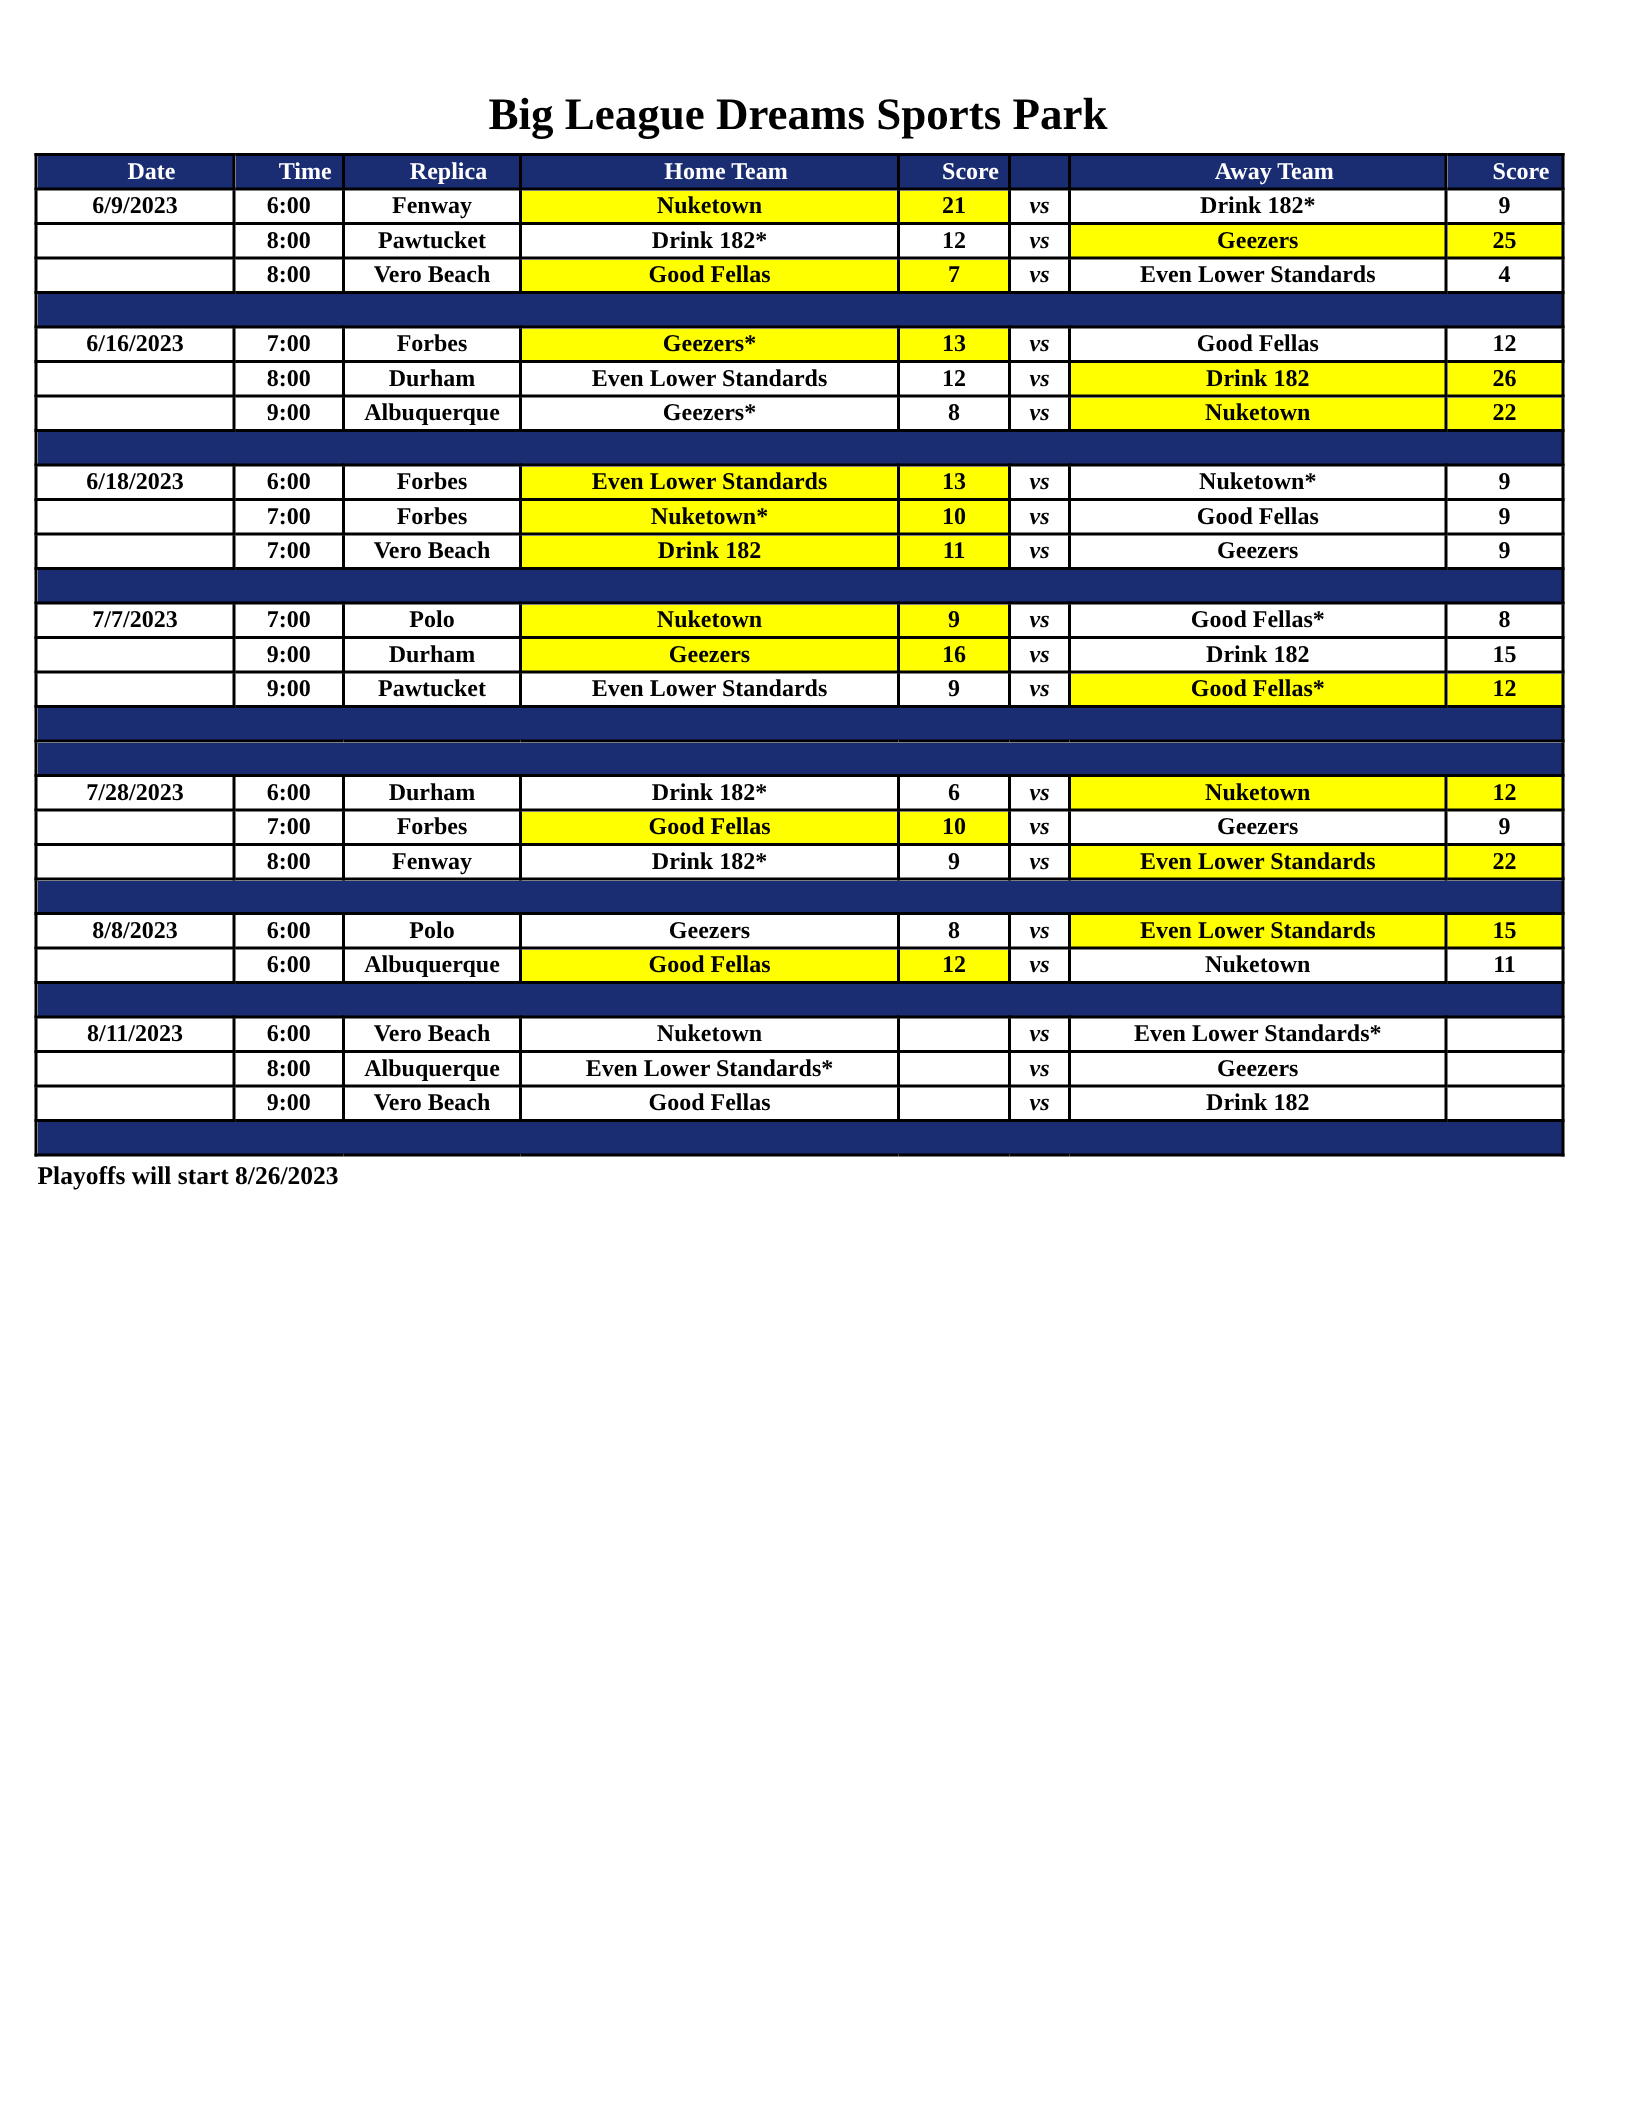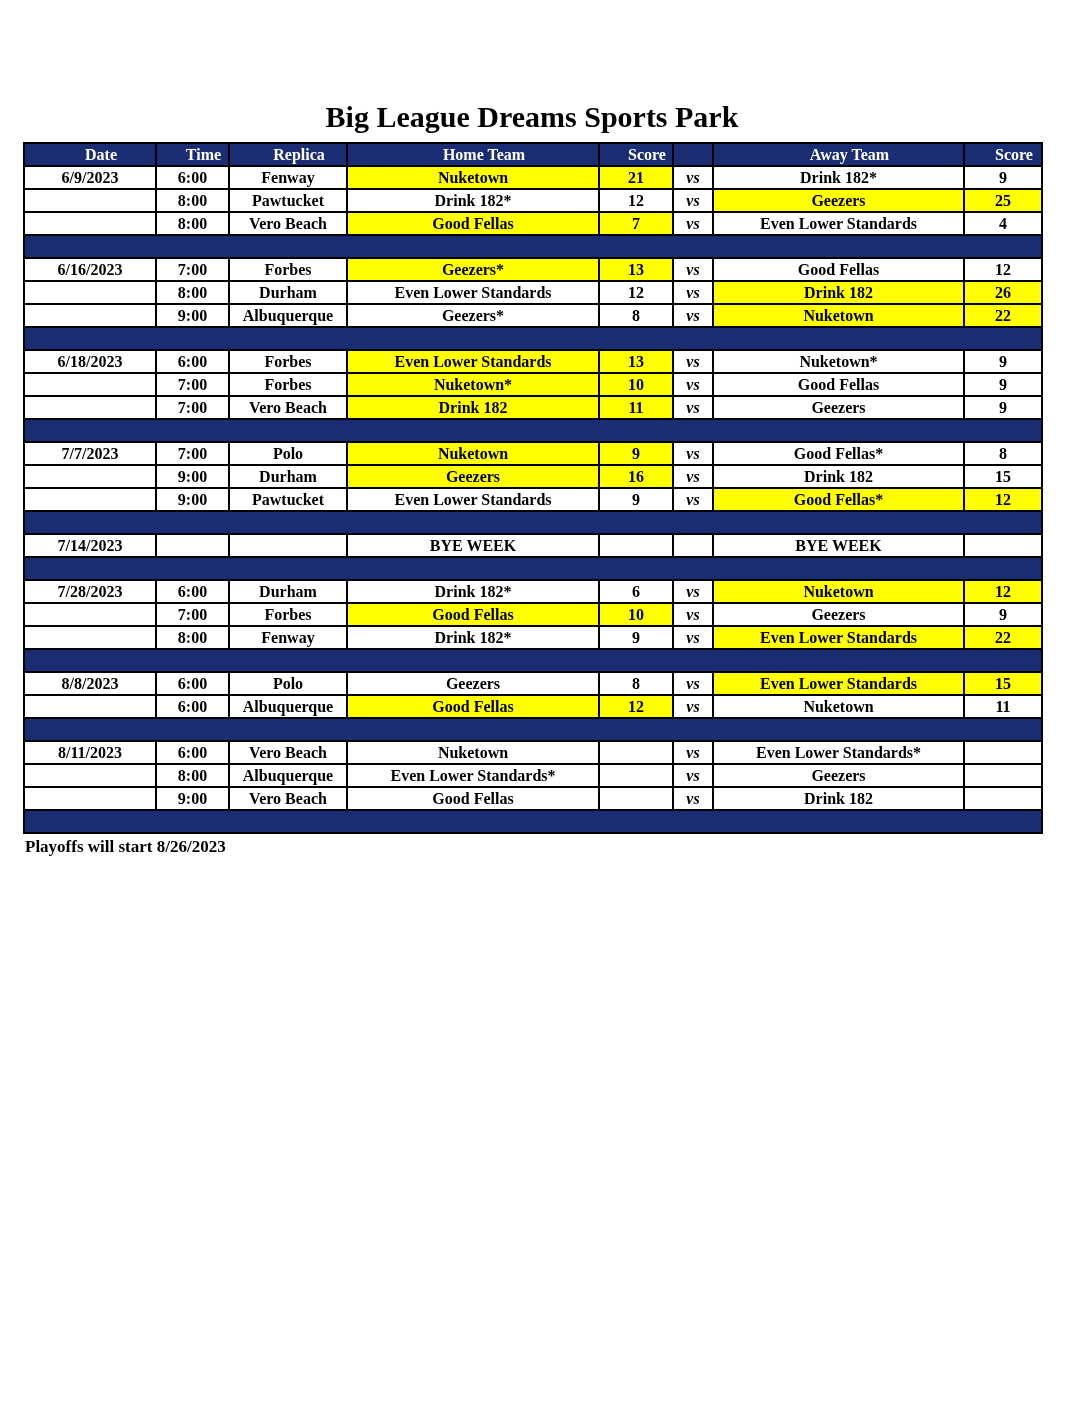--- a/index.html
+++ b/index.html
@@ -16,21 +16,21 @@
   .page {
     position: relative;
     width: 1088px;
     height: 1408px;
     background: #fff;
     overflow: hidden;
   }
   .header-block {
     width: 1018px;
     margin: 0 0 0 23px;
-    padding-top: 100px;
+    padding-top: 60px;
     text-align: center;
   }
   .doc-title {
     font-size: 30px;
     font-weight: bold;
     line-height: 1.1;
     margin: 0;
   }
   .doc-subtitle {
     font-size: 22px;
@@ -244,30 +244,20 @@
           <td class="c-team">Even Lower Standards</td>
           <td class="c-score">9</td>
           <td class="c-vs">vs</td>
           <td class="c-team hl">Good Fellas*</td>
           <td class="c-score hl">12</td>
         </tr>
         <tr>
           <td colspan="8" class="spacer"></td>
         </tr>
         <tr>
-          <td class="c-date">7/14/2023</td>
-          <td class="c-time"></td>
-          <td class="c-replica"></td>
-          <td class="c-team">BYE WEEK</td>
-          <td class="c-score"></td>
-          <td class="c-vs"></td>
-          <td class="c-team">BYE WEEK</td>
-          <td class="c-score"></td>
-        </tr>
-        <tr>
           <td colspan="8" class="spacer"></td>
         </tr>
         <tr>
           <td class="c-date">7/28/2023</td>
           <td class="c-time">6:00</td>
           <td class="c-replica">Durham</td>
           <td class="c-team">Drink 182*</td>
           <td class="c-score">6</td>
           <td class="c-vs">vs</td>
           <td class="c-team hl">Nuketown</td>

